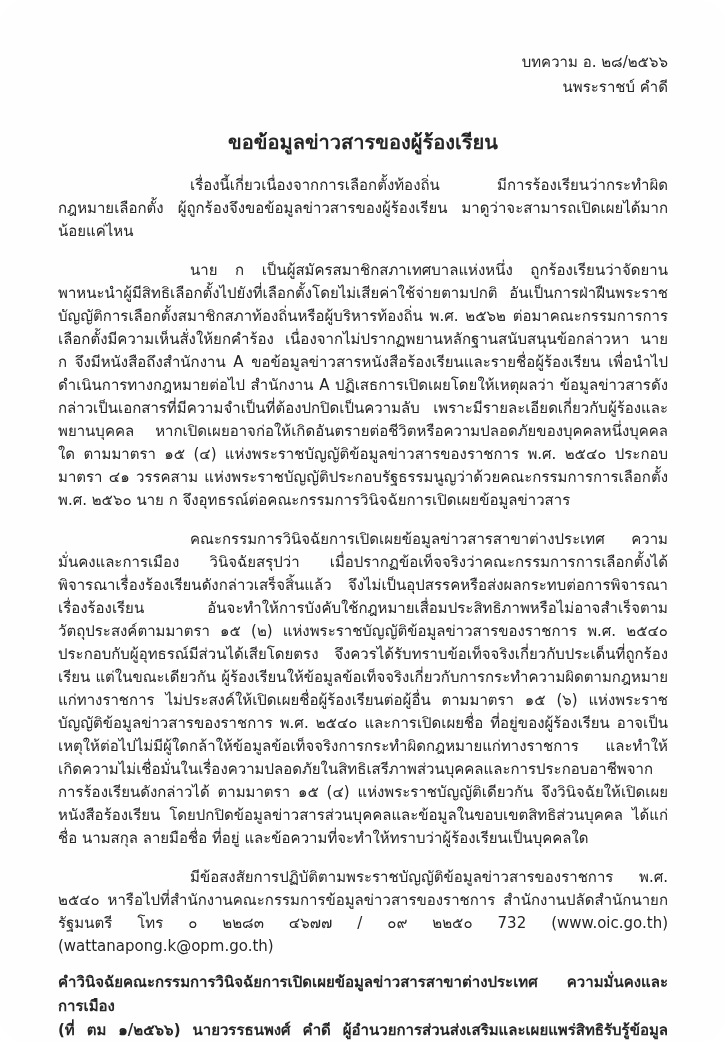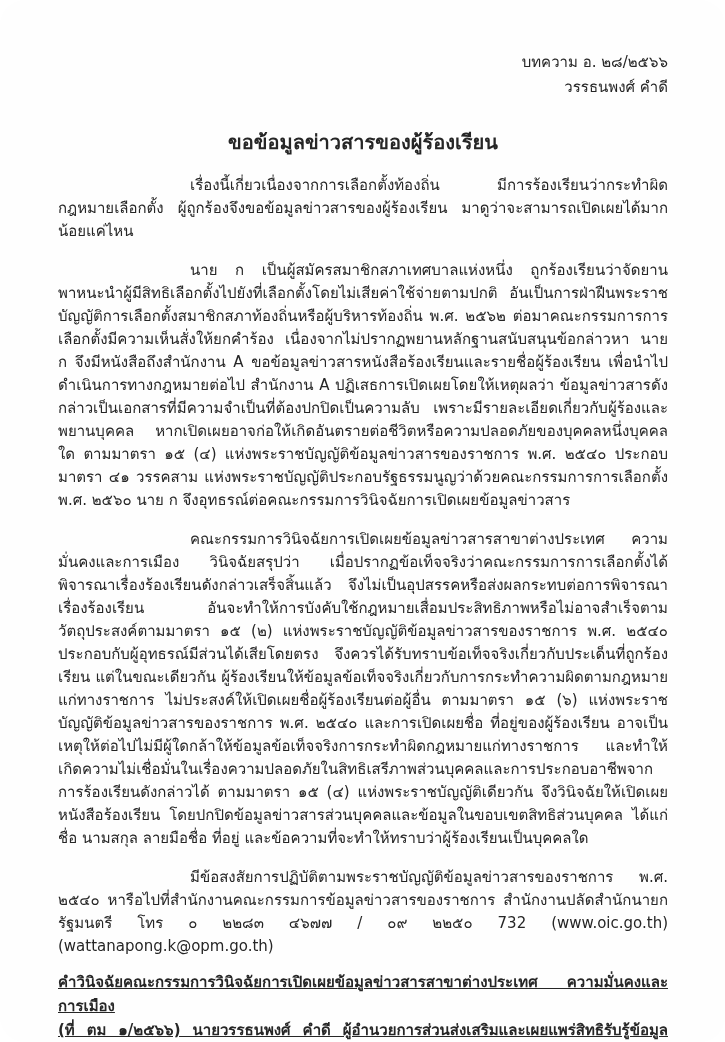--- a/index.html
+++ b/index.html
@@ -38,30 +38,30 @@
     text-indent: 132px;
     margin: 16px 0 12px 0;
   }
   .ruling {
     font-weight: 700;
     font-size: 15px;
     line-height: 24px;
     text-align: justify;
     margin-top: 2px;
   }
-  .ruling span { display: block; text-decoration: underline; }
+  .ruling span { display: block; }
 </style>
 </head>
 <body>
 
 <div class="page">
 
   <div class="doc-header">
     <div>บทความ อ. ๒๘/๒๕๖๖</div>
-    <div>วรรธนพงศ์ คำดี</div>
+    <div>นพระราชบ์ คำดี</div>
   </div>
 
   <h1 class="title">ขอข้อมูลข่าวสารของผู้ร้องเรียน</h1>
 
   <p class="para">เรื่องนี้เกี่ยวเนื่องจากการเลือกตั้งท้องถิ่น มีการร้องเรียนว่ากระทำผิดกฎหมายเลือกตั้ง ผู้ถูกร้องจึงขอข้อมูลข่าวสารของผู้ร้องเรียน มาดูว่าจะสามารถเปิดเผยได้มากน้อยแค่ไหน</p>
 
   <p class="para">นาย ก เป็นผู้สมัครสมาชิกสภาเทศบาลแห่งหนึ่ง ถูกร้องเรียนว่าจัดยานพาหนะนำผู้มีสิทธิเลือกตั้งไปยังที่เลือกตั้งโดยไม่เสียค่าใช้จ่ายตามปกติ อันเป็นการฝ่าฝืนพระราชบัญญัติการเลือกตั้งสมาชิกสภาท้องถิ่นหรือผู้บริหารท้องถิ่น พ.ศ. ๒๕๖๒ ต่อมาคณะกรรมการการเลือกตั้งมีความเห็นสั่งให้ยกคำร้อง เนื่องจากไม่ปรากฏพยานหลักฐานสนับสนุนข้อกล่าวหา นาย ก จึงมีหนังสือถึงสำนักงาน A ขอข้อมูลข่าวสารหนังสือร้องเรียนและรายชื่อผู้ร้องเรียน เพื่อนำไปดำเนินการทางกฎหมายต่อไป สำนักงาน A ปฏิเสธการเปิดเผยโดยให้เหตุผลว่า ข้อมูลข่าวสารดังกล่าวเป็นเอกสารที่มีความจำเป็นที่ต้องปกปิดเป็นความลับ เพราะมีรายละเอียดเกี่ยวกับผู้ร้องและพยานบุคคล หากเปิดเผยอาจก่อให้เกิดอันตรายต่อชีวิตหรือความปลอดภัยของบุคคลหนึ่งบุคคลใด ตามมาตรา ๑๕ (๔) แห่งพระราชบัญญัติข้อมูลข่าวสารของราชการ พ.ศ. ๒๕๔๐ ประกอบมาตรา ๔๑ วรรคสาม แห่งพระราชบัญญัติประกอบรัฐธรรมนูญว่าด้วยคณะกรรมการการเลือกตั้ง พ.ศ. ๒๕๖๐ นาย ก จึงอุทธรณ์ต่อคณะกรรมการวินิจฉัยการเปิดเผยข้อมูลข่าวสาร</p>
 
   <p class="para">คณะกรรมการวินิจฉัยการเปิดเผยข้อมูลข่าวสารสาขาต่างประเทศ ความมั่นคงและการเมือง วินิจฉัยสรุปว่า เมื่อปรากฏข้อเท็จจริงว่าคณะกรรมการการเลือกตั้งได้พิจารณาเรื่องร้องเรียนดังกล่าวเสร็จสิ้นแล้ว จึงไม่เป็นอุปสรรคหรือส่งผลกระทบต่อการพิจารณาเรื่องร้องเรียน อันจะทำให้การบังคับใช้กฎหมายเสื่อมประสิทธิภาพหรือไม่อาจสำเร็จตามวัตถุประสงค์ตามมาตรา ๑๕ (๒) แห่งพระราชบัญญัติข้อมูลข่าวสารของราชการ พ.ศ. ๒๕๔๐ ประกอบกับผู้อุทธรณ์มีส่วนได้เสียโดยตรง จึงควรได้รับทราบข้อเท็จจริงเกี่ยวกับประเด็นที่ถูกร้องเรียน แต่ในขณะเดียวกัน ผู้ร้องเรียนให้ข้อมูลข้อเท็จจริงเกี่ยวกับการกระทำความผิดตามกฎหมายแก่ทางราชการ ไม่ประสงค์ให้เปิดเผยชื่อผู้ร้องเรียนต่อผู้อื่น ตามมาตรา ๑๕ (๖) แห่งพระราชบัญญัติข้อมูลข่าวสารของราชการ พ.ศ. ๒๕๔๐ และการเปิดเผยชื่อ ที่อยู่ของผู้ร้องเรียน อาจเป็นเหตุให้ต่อไปไม่มีผู้ใดกล้าให้ข้อมูลข้อเท็จจริงการกระทำผิดกฎหมายแก่ทางราชการ และทำให้เกิดความไม่เชื่อมั่นในเรื่องความปลอดภัยในสิทธิเสรีภาพส่วนบุคคลและการประกอบอาชีพจากการร้องเรียนดังกล่าวได้ ตามมาตรา ๑๕ (๔) แห่งพระราชบัญญัติเดียวกัน จึงวินิจฉัยให้เปิดเผยหนังสือร้องเรียน โดยปกปิดข้อมูลข่าวสารส่วนบุคคลและข้อมูลในขอบเขตสิทธิส่วนบุคคล ได้แก่ ชื่อ นามสกุล ลายมือชื่อ ที่อยู่ และข้อความที่จะทำให้ทราบว่าผู้ร้องเรียนเป็นบุคคลใด</p>
 

